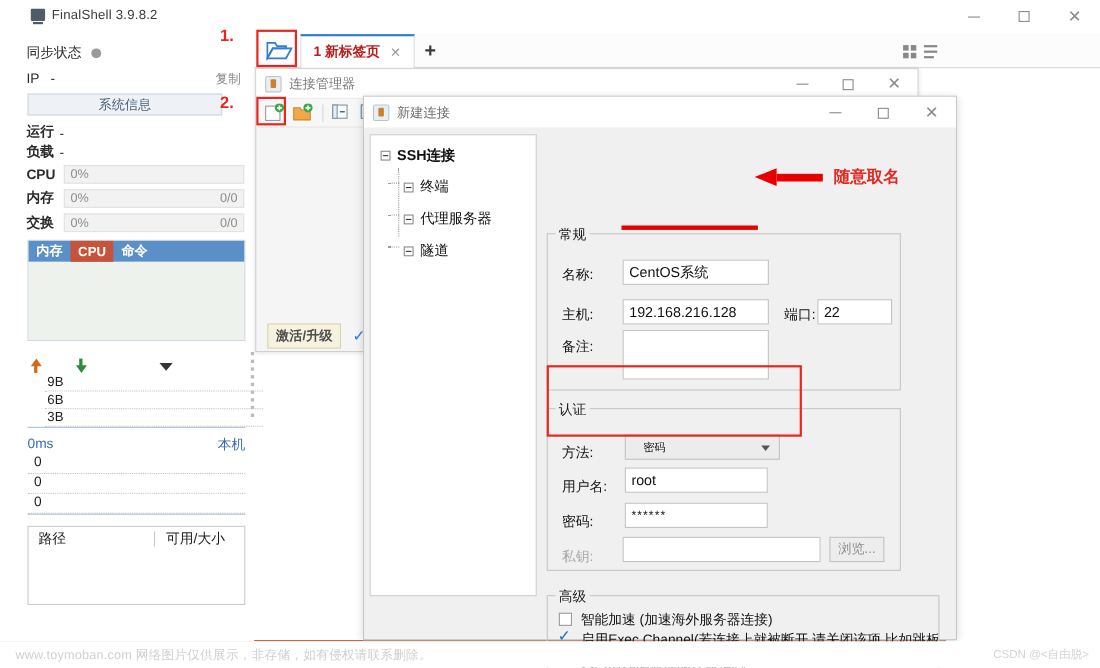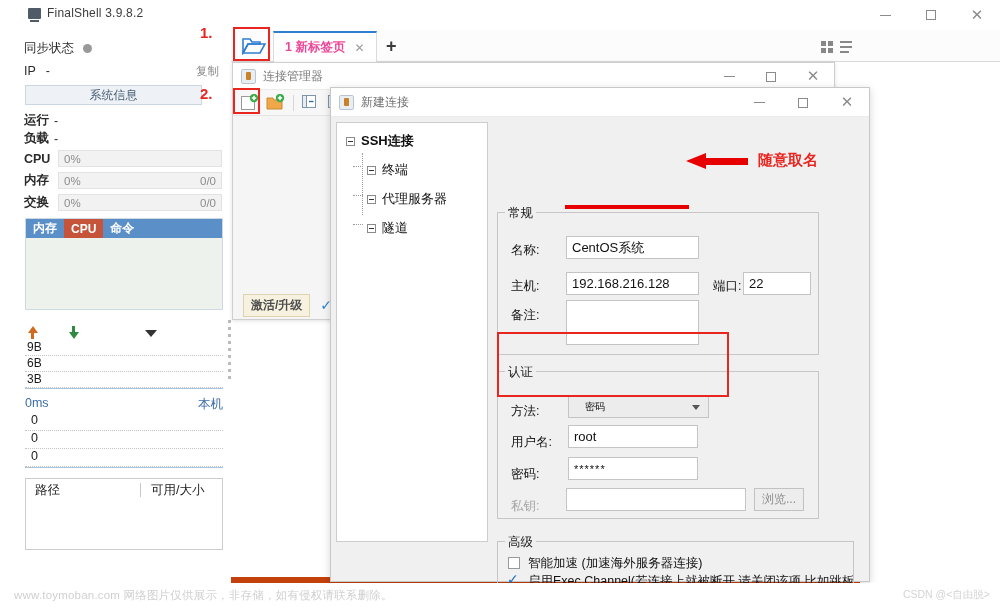--- a/index.html
+++ b/index.html
@@ -13,21 +13,21 @@
     position: relative;
     width: 1000px; height: 607px;
     background: #ffffff;
   }
   .abs { position: absolute; }
 
   
   #app-window {
     left: 0; top: 0; width: 860px; height: 583px;
     background: #ffffff;
-    border-bottom: 6px solid #c2410c;
+    border-bottom: 1px solid #c2410c;
     box-sizing: border-box;
   }
   #app-titlebar {
     left: 0; top: 0; width: 1000px; height: 30px;
     background: #ffffff;
   }
   #app-title-group {
     left: 28px; top: 6px;
     display: flex; align-items: center; gap: 6px;
   }
@@ -160,21 +160,21 @@
     width: 0; height: 0;
     border-left: 6px solid transparent;
     border-right: 6px solid transparent;
     border-top: 7px solid #333;
   }
   #net-graph {
     left: 25px; top: 310px; width: 198px; height: 48px;
     border-bottom: 1px solid #aac4dd;
   }
   .graph-line {
-    left: 0; width: 198px; height: 16px;
+    left: 16px; width: 198px; height: 16px;
     border-bottom: 1px dotted #c4c4c4;
     box-sizing: border-box;
   }
   .graph-tick {
     font-size: 12px; color: #1a1a1a; left: 2px;
     background: #fff; padding-right: 2px;
   }
   #lat-head { left: 25px; top: 366px; width: 198px; }
   #lat-ms { font-size: 12.5px; color: #3c6ea5; }
   #lat-host { font-size: 12.5px; color: #3c6ea5; right: 0; top: 0;}
@@ -224,21 +224,21 @@
   #tab-1 {
     left: 273px; top: 31px; height: 31px; width: 104px;
     background: #ffffff;
     border-top: 2px solid #2f7fd1;
     border-left: 1px solid #dcdcdc;
     border-right: 1px solid #dcdcdc;
     box-sizing: border-box;
     display: flex; align-items: center;
   }
   #tab-1-label {
-    font-size: 12.5px; color: #ec4899; font-weight: bold;
+    font-size: 12.5px; color: #b91c1c; font-weight: bold;
     margin-left: 11px;
   }
   #tab-1-close {
     margin-left: 9px; font-size: 12px; color: #9a9a9a;
   }
   #tab-add {
     left: 386px; top: 36px;
     font-size: 18px; color: #3a3a3a; font-weight: bold;
   }
   #grid-icon { right: 26px; top: 41px; width: 13px; height: 12px; }

